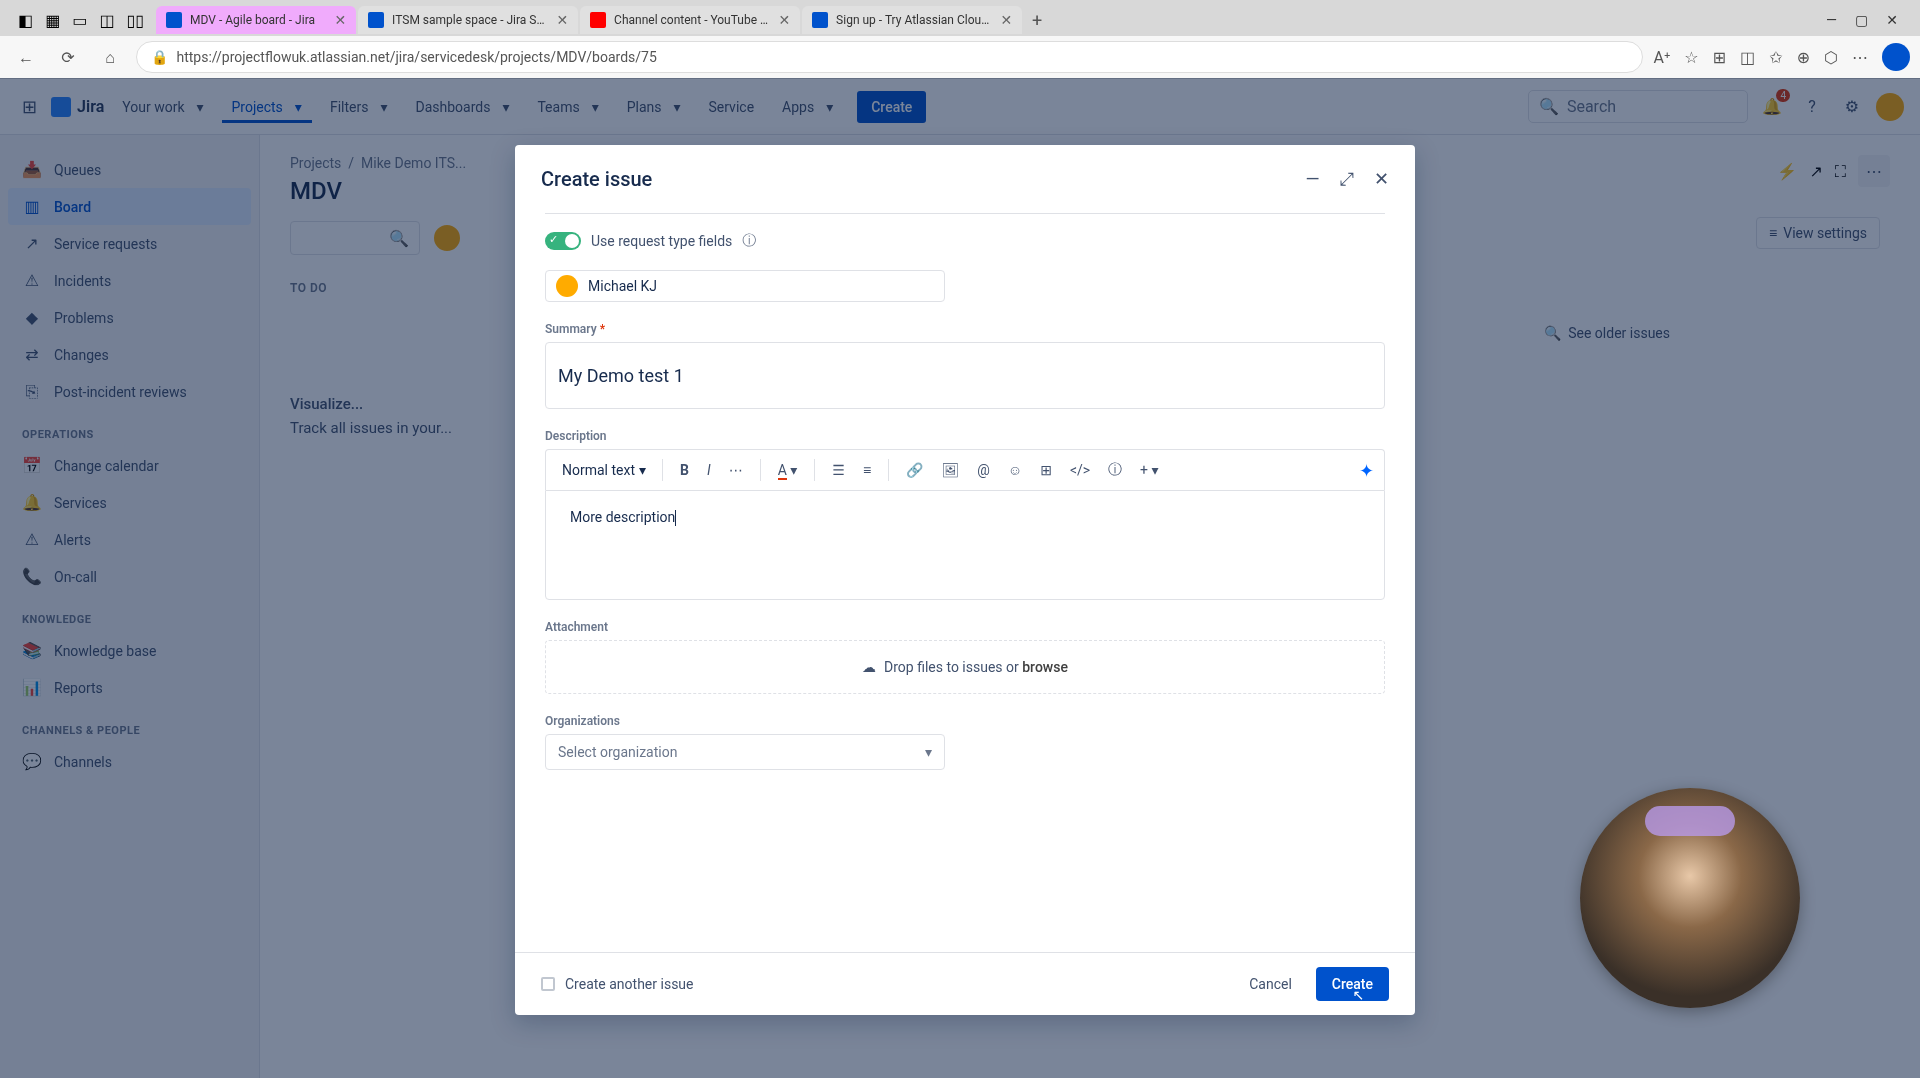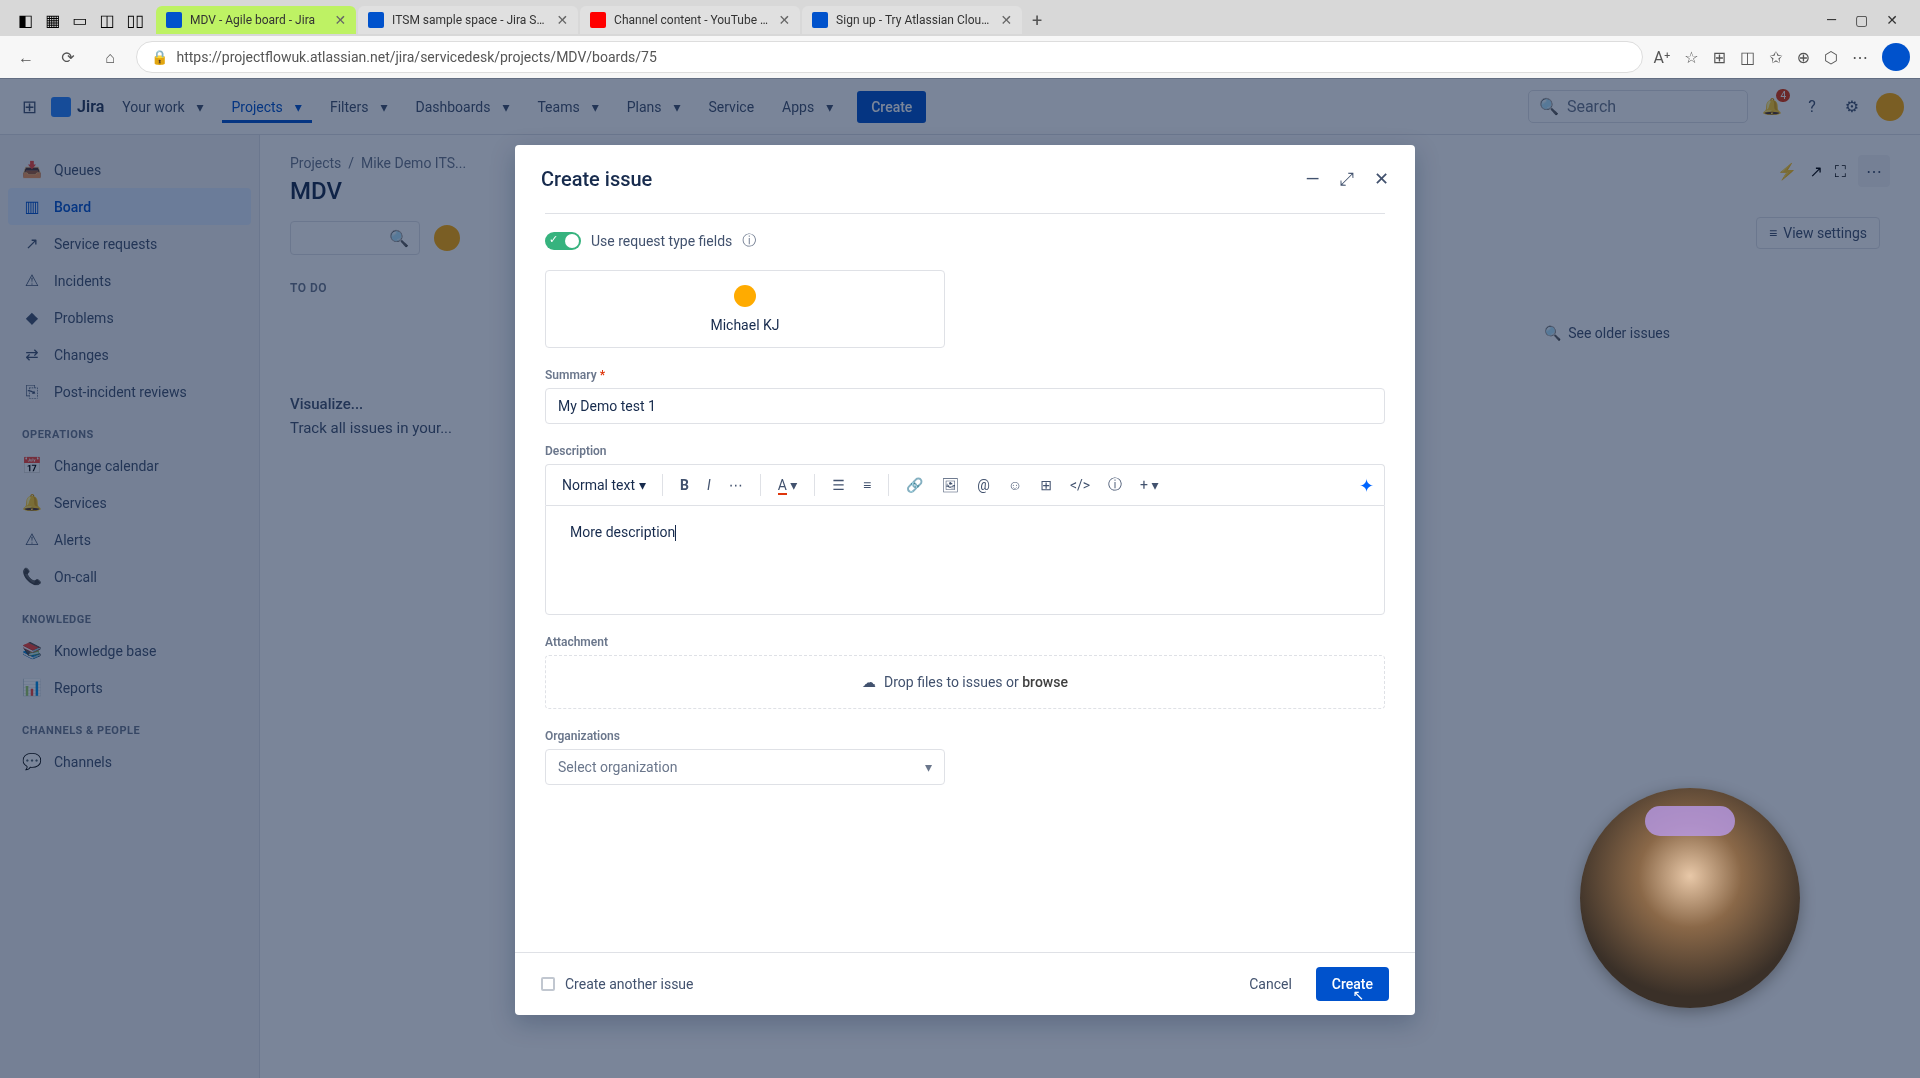--- a/index.html
+++ b/index.html
@@ -2,21 +2,21 @@
 <html><head>
 <meta charset="utf-8">
 <style>
 * { box-sizing: border-box; margin: 0; padding: 0; font-family: -apple-system, BlinkMacSystemFont, "Segoe UI", Roboto, sans-serif; }
 body { width: 1920px; height: 1078px; overflow: hidden; background: #f4f5f7; position: relative; }
 
 
 .browser-chrome { background: #e8e8e8; border-bottom: 1px solid #ccc; }
 .tab-strip { display: flex; align-items: center; height: 36px; background: #d8d8d8; padding: 4px 8px 0 8px; gap: 2px; }
 .tab-strip-left { display: flex; gap: 12px; align-items: center; padding: 0 10px; }
-.browser-tab { display: flex; align-items: center; background: #bef264; border-radius: 6px 6px 0 0; padding: 6px 10px; min-width: 200px; max-width: 220px; font-size: 12px; gap: 8px; color: #333; }
+.browser-tab { display: flex; align-items: center; background: #f0abfc; border-radius: 6px 6px 0 0; padding: 6px 10px; min-width: 200px; max-width: 220px; font-size: 12px; gap: 8px; color: #333; }
 .browser-tab.inactive { background: #e0e0e0; }
 .tab-favicon { width: 16px; height: 16px; border-radius: 2px; flex-shrink: 0; }
 .tab-favicon.jira { background: #0052cc; }
 .tab-favicon.yt { background: #ff0000; }
 .tab-favicon.atl { background: #0052cc; }
 .tab-title { flex: 1; white-space: nowrap; overflow: hidden; text-overflow: ellipsis; }
 .tab-close { color: #666; cursor: pointer; font-size: 14px; }
 .new-tab { padding: 4px 8px; font-size: 18px; color: #555; cursor: pointer; }
 .window-controls { margin-left: auto; display: flex; gap: 18px; padding: 0 14px; font-size: 14px; color: #333; }
 
@@ -78,23 +78,23 @@
 .modal-body { flex: 1; overflow-y: auto; padding: 8px 30px 20px 30px; position: relative; }
 .modal-body::-webkit-scrollbar { width: 10px; }
 .modal-body::-webkit-scrollbar-thumb { background: #c1c7d0; border-radius: 5px; }
 .field-row { margin-bottom: 20px; }
 .toggle-row { display: flex; align-items: center; gap: 10px; margin-bottom: 20px; font-size: 14px; color: #42526e; }
 .toggle { width: 36px; height: 18px; background: #36b37e; border-radius: 9px; position: relative; }
 .toggle::after { content: ''; position: absolute; right: 2px; top: 2px; width: 14px; height: 14px; background: #fff; border-radius: 50%; }
 .toggle-check { position: absolute; left: 4px; top: 1px; color: #fff; font-size: 11px; }
 .field-label { font-size: 12px; font-weight: 600; color: #6b778c; margin-bottom: 6px; display: block; }
 .field-label .req { color: #de350b; }
-.person-field { border: 1px solid #dfe1e6; border-radius: 4px; padding: 14px 10px; width: 400px; display: flex; align-items: center; gap: 10px; font-size: 14px; color: #172b4d; flex-direction: column; }
+.person-field { border: 1px solid #dfe1e6; border-radius: 4px; padding: 4px 10px; width: 400px; display: flex; align-items: center; gap: 10px; font-size: 14px; color: #172b4d; }
 .person-field .av { width: 22px; height: 22px; border-radius: 50%; background: #ffab00; }
-.text-input { border: 1px solid #dfe1e6; border-radius: 4px; padding: 9px 12px; width: 100%; font-size: 14px; color: #172b4d; }
+.text-input { border: 1px solid #dfe1e6; border-radius: 4px; padding: 22px 12px; width: 100%; font-size: 18px; color: #172b4d; }
 .editor-toolbar { display: flex; align-items: center; gap: 4px; border: 1px solid #dfe1e6; border-bottom: none; border-radius: 4px 4px 0 0; padding: 6px 10px; }
 .editor-toolbar .tb-btn { padding: 5px 7px; color: #42526e; cursor: pointer; font-size: 14px; border-radius: 3px; }
 .editor-toolbar .tb-sep { width: 1px; height: 22px; background: #dfe1e6; margin: 0 6px; }
 .style-dd { font-size: 14px; color: #172b4d; display: flex; align-items: flex-start; gap: 4px; padding: 4px 6px; cursor: pointer; }
 .ai-icon { margin-left: auto; color: #0065ff; font-size: 18px; }
 .editor-body { border: 1px solid #dfe1e6; border-radius: 0 0 4px 4px; min-height: 110px; padding: 18px 24px; font-size: 14px; color: #172b4d; }
 .dropzone { border: 1px dashed #dfe1e6; border-radius: 4px; padding: 18px; text-align: center; font-size: 14px; color: #42526e; display: flex; justify-content: center; gap: 8px; align-items: center; }
 .dropzone .browse { color: #404040; font-weight: 500; cursor: pointer; }
 .select-field { border: 1px solid #dfe1e6; border-radius: 4px; padding: 9px 12px; width: 400px; font-size: 14px; color: #6b778c; display: flex; justify-content: space-between; align-items: center; cursor: pointer; }
 .modal-footer { border-top: 1px solid #dfe1e6; padding: 14px 26px; display: flex; align-items: center; gap: 12px; }

